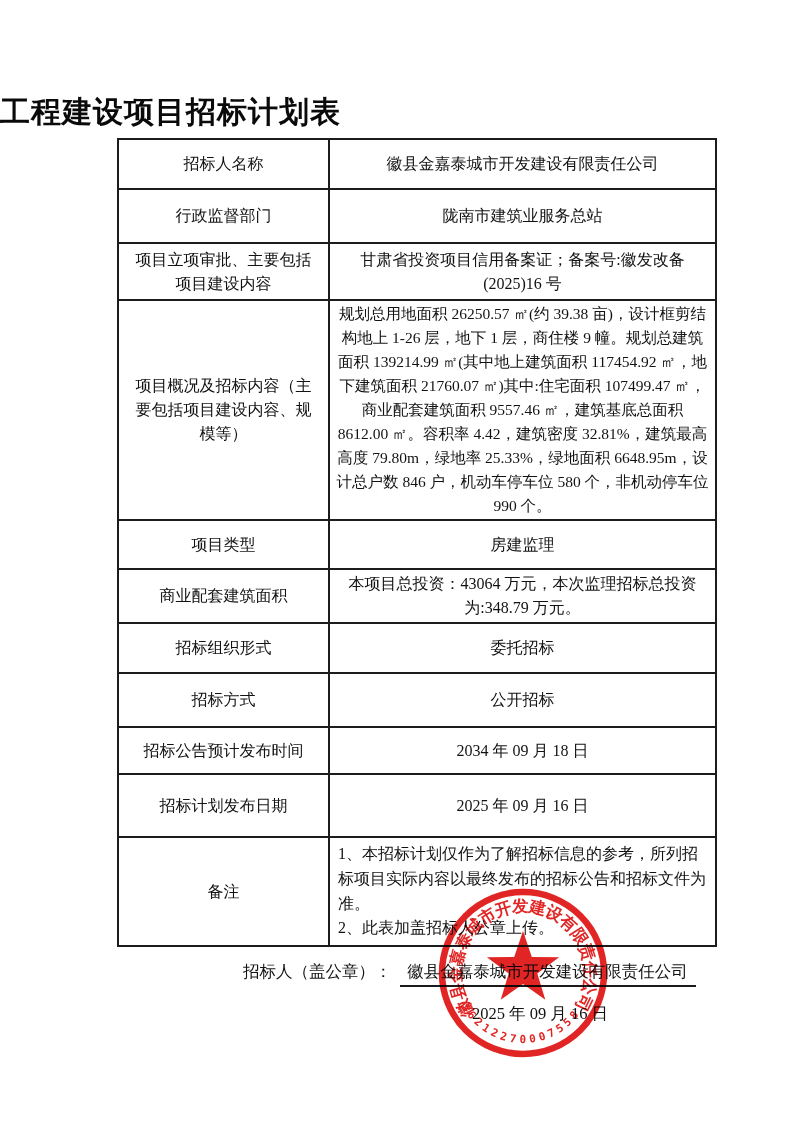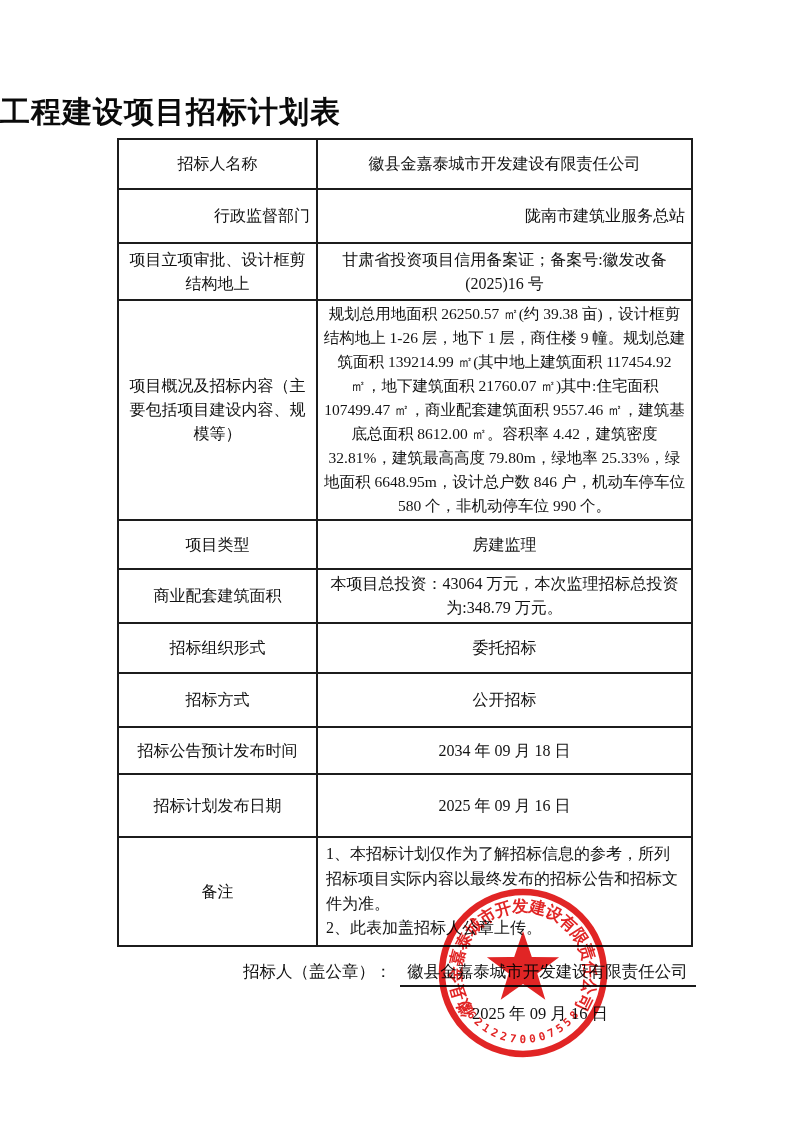--- a/index.html
+++ b/index.html
@@ -26,29 +26,29 @@
     left:117px;top:138px;
     width:562px;
     border-collapse:collapse;
     table-layout:fixed;
   }
   table.main td{
     border:2px solid #1c1c1c;
     font-size:16px;
     color:#121212;
     vertical-align:middle;
-    padding:2px 6px;
+    padding:2px 12px;
     text-align:center;
     line-height:1.5;
   }
   td.lbl{width:185px;}
   td.val{width:361px;}
   tr.r1 td{height:44px;}
   tr.r2 td{height:44px;}
-  tr.r3 td{height:48px;text-align:right;}
+  tr.r3 td{height:48px;}
   tr.r4 td{height:51px;}
   tr.r5 td{height:189px;}
   tr.r5 td.val{font-size:15.5px;line-height:24px;padding:1px 5px;}
   tr.r6 td{height:43px;}
   tr.r7 td{height:48px;}
   tr.r8 td{height:44px;}
   tr.r9 td{height:48px;}
   tr.r10 td{height:41px;}
   tr.r11 td{height:57px;}
   tr.r12 td{height:98px;}
@@ -101,21 +101,21 @@
     <tbody>
       <tr class="r1">
         <td class="lbl">招标人名称</td>
         <td class="val">徽县金嘉泰城市开发建设有限责任公司</td>
       </tr>
       <tr class="r3">
         <td class="lbl">行政监督部门</td>
         <td class="val">陇南市建筑业服务总站</td>
       </tr>
       <tr class="r4">
-        <td class="lbl">项目立项审批、设计框剪结构地上</td>
+        <td class="lbl">项目立项审批、主要包括项目建设内容</td>
         <td class="val">甘肃省投资项目信用备案证；备案号:徽发改备(2025)16 号</td>
       </tr>
       <tr class="r5">
         <td class="lbl">项目概况及招标内容（主要包括项目建设内容、规模等）</td>
         <td class="val">规划总用地面积 26250.57 ㎡(约 39.38 亩)，设计框剪结构地上 1-26 层，地下 1 层，商住楼 9 幢。规划总建筑面积 139214.99 ㎡(其中地上建筑面积 117454.92 ㎡，地下建筑面积 21760.07 ㎡)其中:住宅面积 107499.47 ㎡，商业配套建筑面积 9557.46 ㎡，建筑基底总面积 8612.00 ㎡。容积率 4.42，建筑密度 32.81%，建筑最高高度 79.80m，绿地率 25.33%，绿地面积 6648.95m，设计总户数 846 户，机动车停车位 580 个，非机动停车位 990 个。</td>
       </tr>
       <tr class="r6">
         <td class="lbl">项目类型</td>
         <td class="val">房建监理</td>
       </tr>

